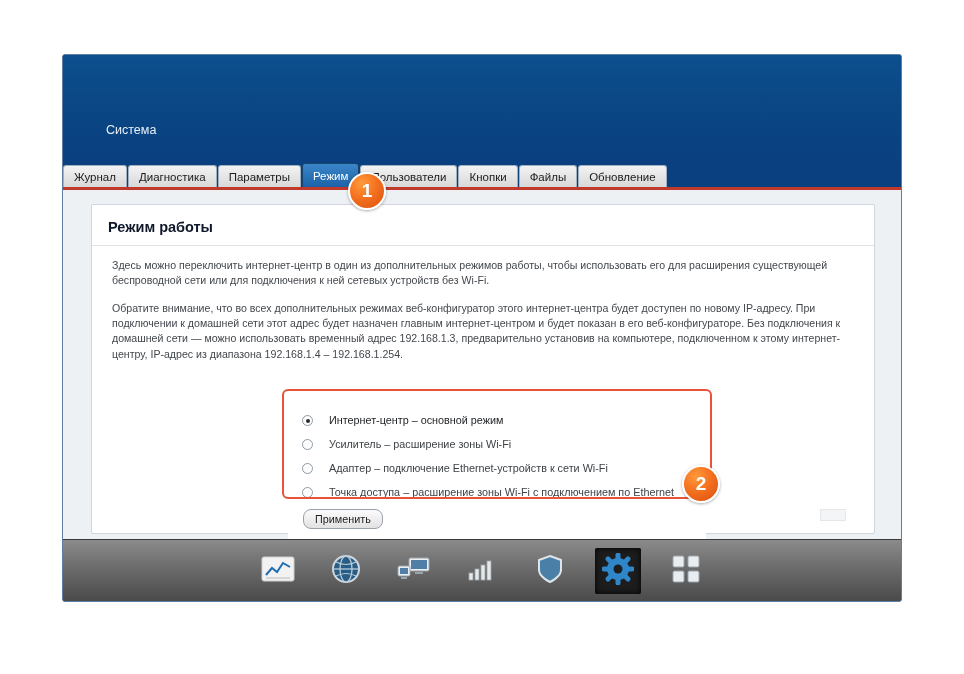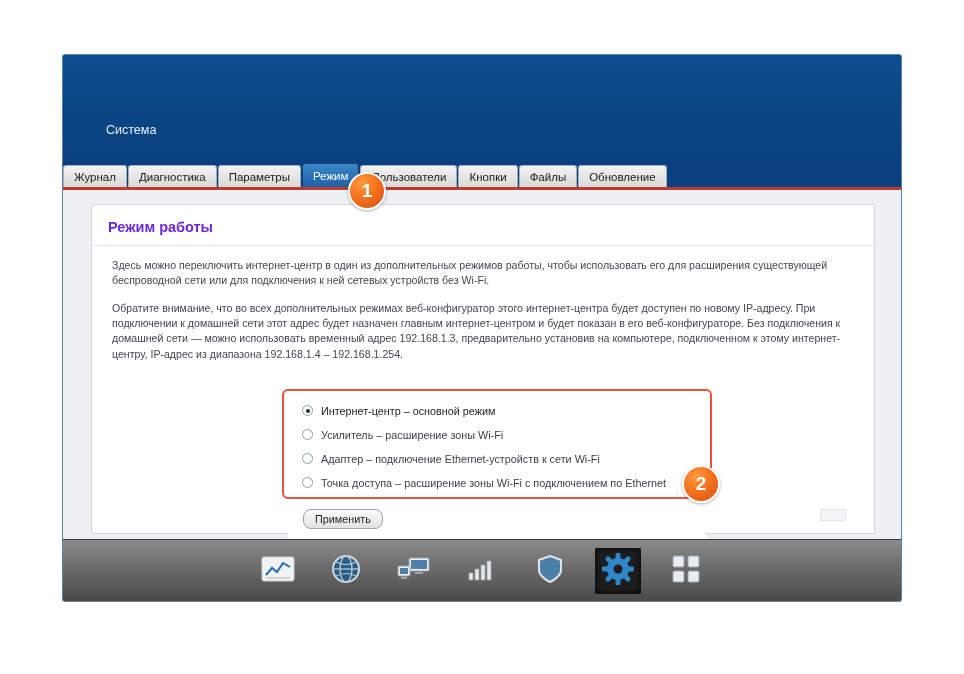--- a/index.html
+++ b/index.html
@@ -108,21 +108,21 @@
     width: 784px;
     height: 330px;
     background: #ffffff;
     border: 1px solid #cfd6dd;
     border-radius: 2px;
   }
   .card-title {
     margin: 14px 8px 0 16px;
     font-size: 14.5px;
     font-weight: bold;
-    color: #6d28d9;
+    color: #0f172a;
   }
   .card-sep {
     margin: 10px 0 0 0;
     height: 1px;
     background: #dfe4e9;
   }
   .paras {
     padding: 12px 24px 0 20px;
   }
   .paras p {
@@ -146,22 +146,22 @@
     left: 190px;
     top: 184px;
     width: 430px;
     height: 110px;
     border: 2.5px solid #e8533a;
     border-radius: 6px;
     pointer-events: none;
   }
   .radio-row {
     display: flex;
-    align-items: flex-start;
-    gap: 8px;
+    align-items: flex-end;
+    gap: 16px;
     height: 21px;
     margin-bottom: 3px;
   }
   .radio {
     width: 11px;
     height: 11px;
     border-radius: 50%;
     border: 1px solid #8d9aa6;
     background: #fdfdfd;
     position: relative;

